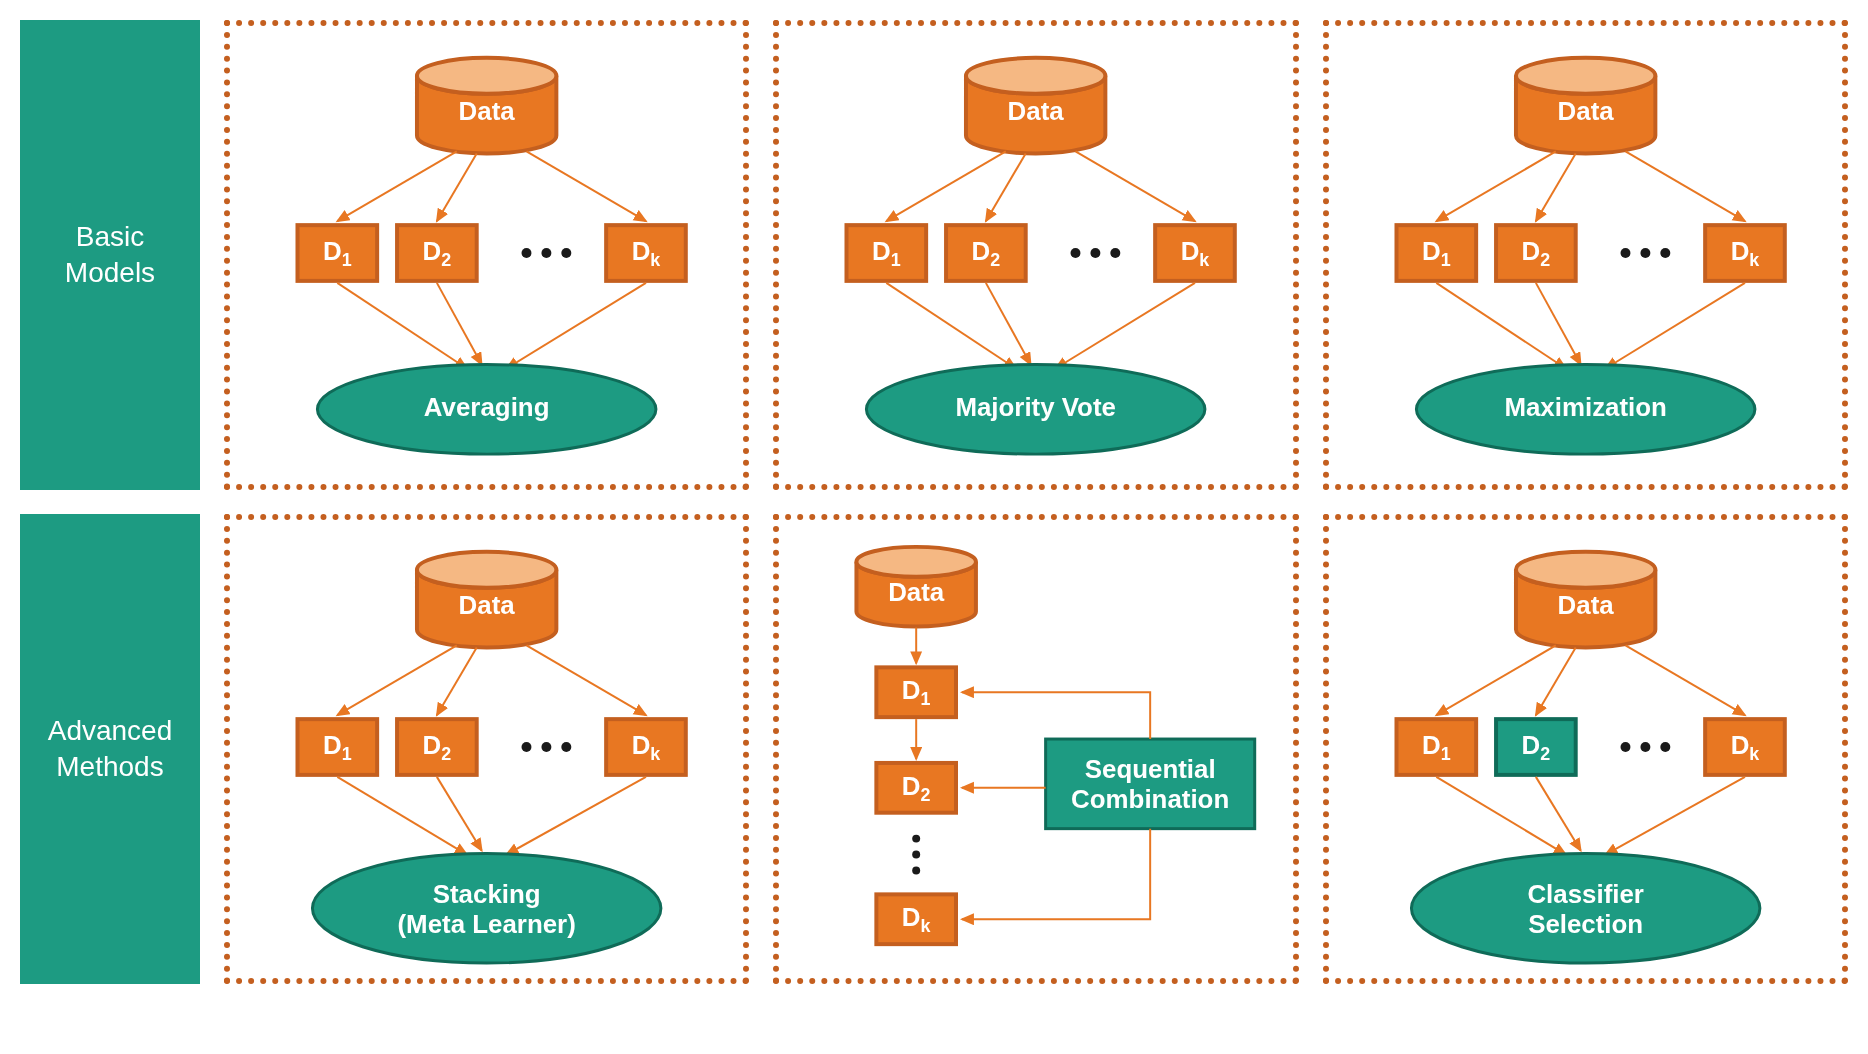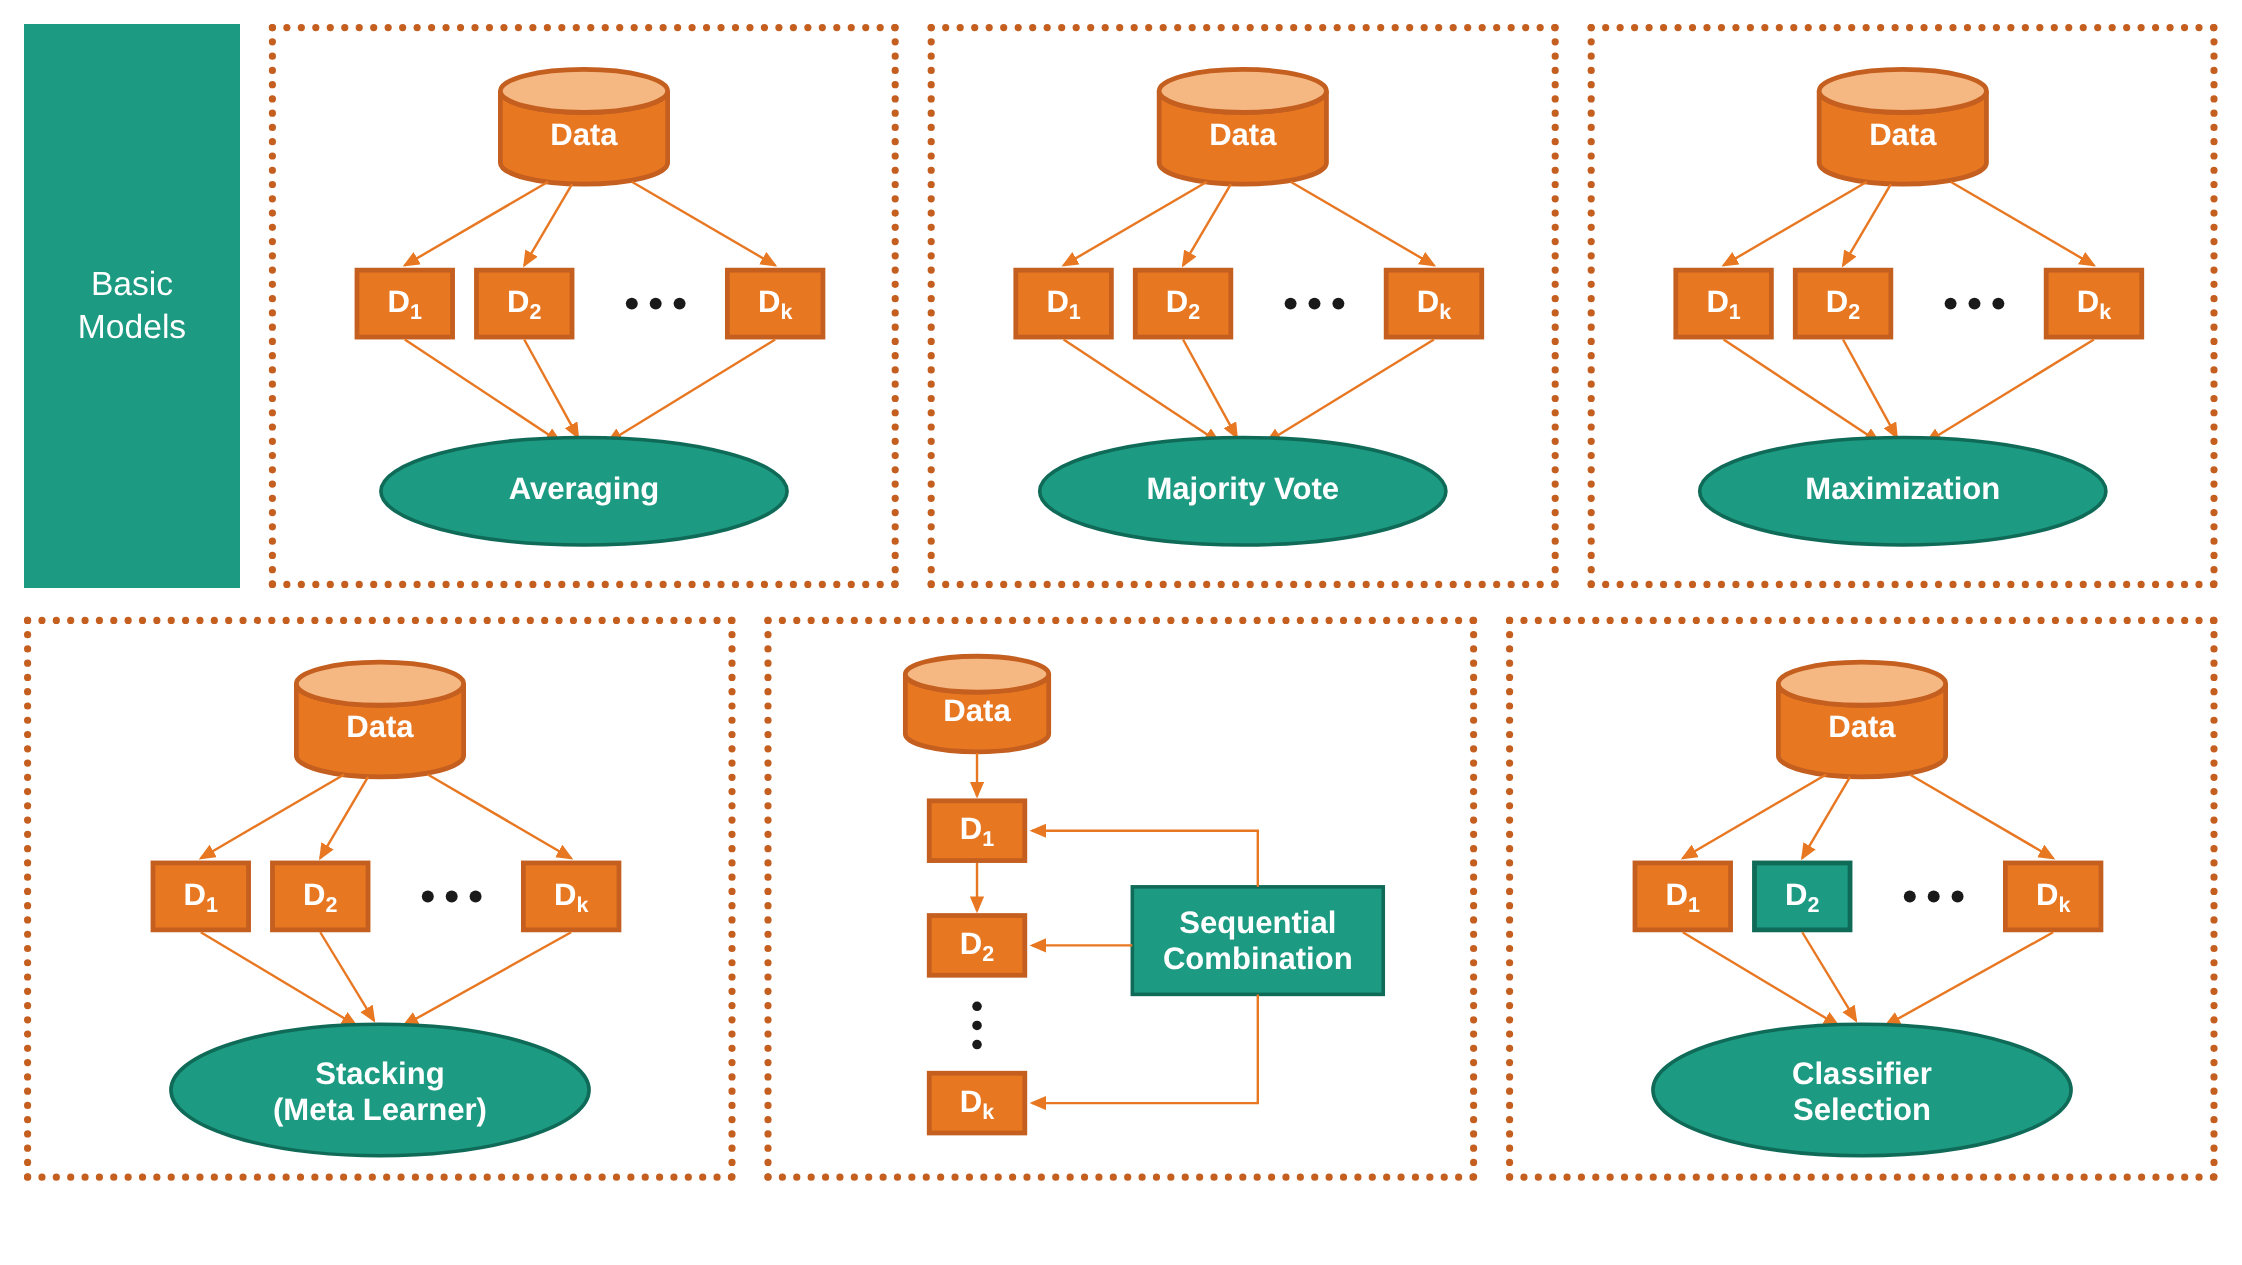--- a/index.html
+++ b/index.html
@@ -186,20 +186,24 @@
             <ellipse class="ellipse-teal" cx="250" cy="385" rx="170" ry="45"></ellipse>
             <text class="ellipse-text" x="250" y="385">Maximization</text>
           </g>
         </svg>
       </div>
 
     </div>
   </div>
 
   <div class="row">
+    <div class="row-label">
+      <span style="white-space:pre-line">Advanced
+Methods</span>
+    </div>
     <div class="panels">
 
       <div class="panel">
         <svg viewBox="0 0 500 460">
           <g>
             <path class="cyl-body" d="M180,50 L180,110 A70,18 0 0 0 320,110 L320,50 A70,18 0 0 1 180,50 Z"></path>
             <ellipse class="cyl-top" cx="250" cy="50" rx="70" ry="18"></ellipse>
             <text class="cyl-text" x="250" y="88">Data</text>
           </g>
           <line class="arrow" x1="220" y1="126" x2="100" y2="196"></line>

